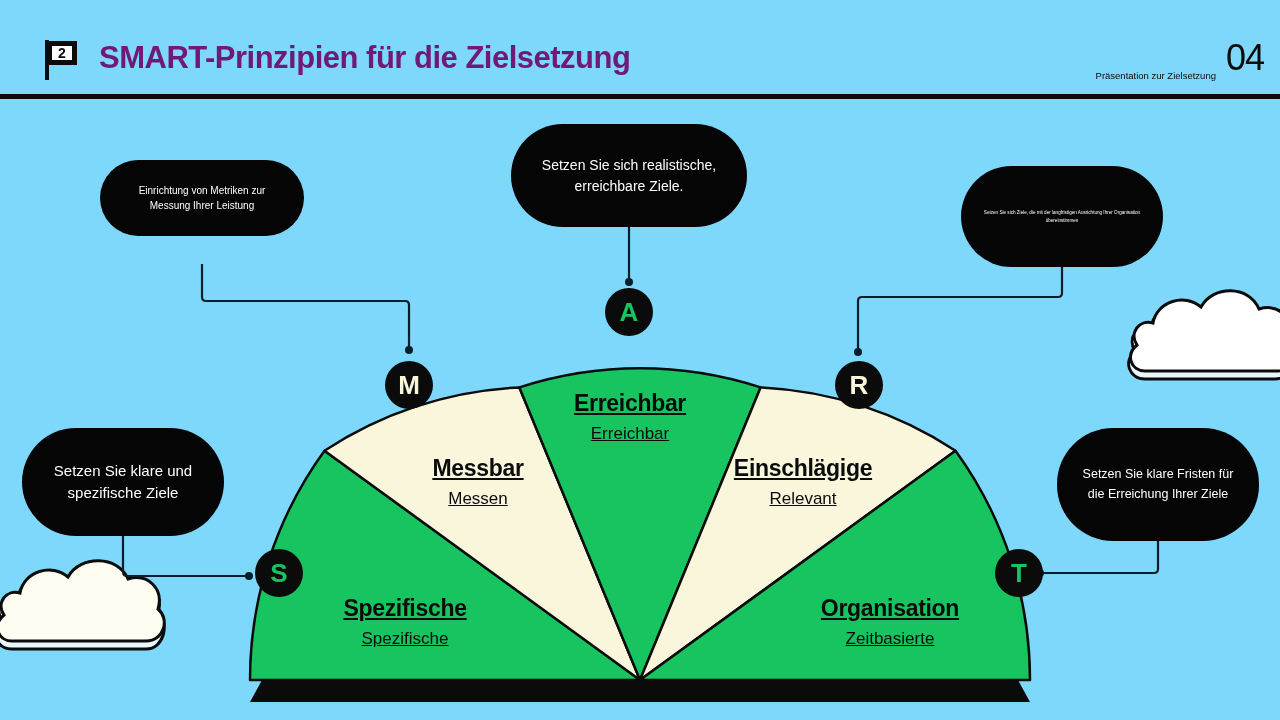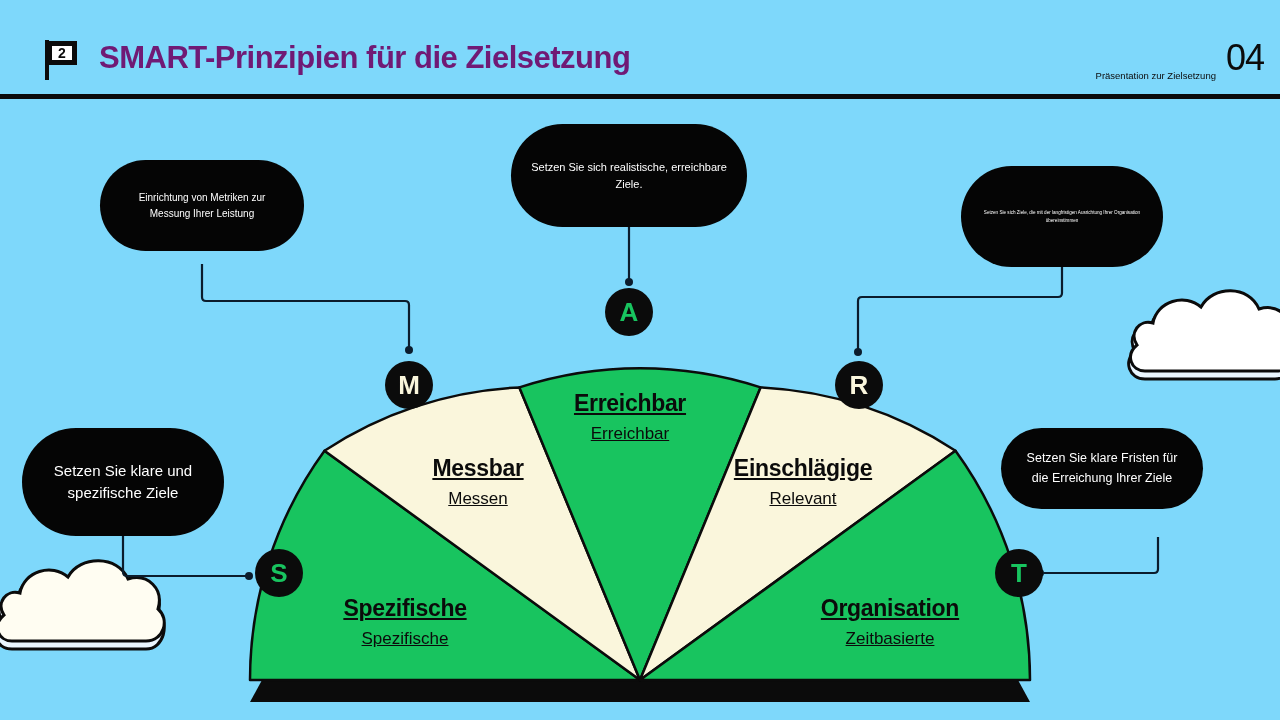--- a/index.html
+++ b/index.html
@@ -171,29 +171,29 @@
     <span>R</span>
   </div>
   <div class="badge" style="left:995px;top:549px;color:#18c45f;">
     <span>T</span>
   </div>
 
   <div class="callout" style="left:22px;top:428px;width:202px;height:108px;padding:0 18px;font-size:15px;line-height:1.5;">
     <span>Setzen Sie klare und spezifische Ziele</span>
   </div>
 
-  <div class="callout" style="left:100px;top:160px;width:204px;height:91px;padding:12px 20px;font-size:10px;line-height:1.55;">
+  <div class="callout" style="left:100px;top:160px;width:204px;height:76px;padding:12px 20px;font-size:10px;line-height:1.55;">
     <span>Einrichtung von Metriken zur Messung Ihrer Leistung</span>
   </div>
 
-  <div class="callout" style="left:511px;top:124px;width:236px;height:103px;padding:0 18px;font-size:11px;line-height:1.5;">
+  <div class="callout" style="left:511px;top:124px;width:236px;height:103px;padding:0 18px;font-size:14px;line-height:1.5;">
     <span>Setzen Sie sich realistische, erreichbare Ziele.</span>
   </div>
 
   <div class="callout" style="left:961px;top:166px;width:202px;height:101px;padding:0 10px;font-size:4.6px;line-height:1.6;">
     <span>Setzen Sie sich Ziele, die mit der langfristigen Ausrichtung Ihrer Organisation übereinstimmen</span>
   </div>
 
-  <div class="callout" style="left:1001px;top:428px;width:202px;height:81px;padding:0 18px;font-size:12.5px;line-height:1.55;">
+  <div class="callout" style="left:1057px;top:428px;width:202px;height:113px;padding:0 18px;font-size:12.5px;line-height:1.55;">
     <span>Setzen Sie klare Fristen für die Erreichung Ihrer Ziele</span>
   </div>
 
 </div>
 
 </body></html>

